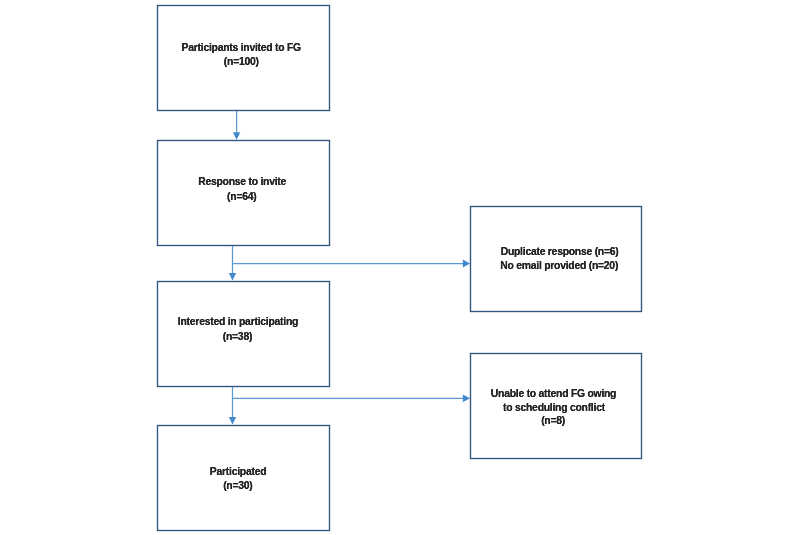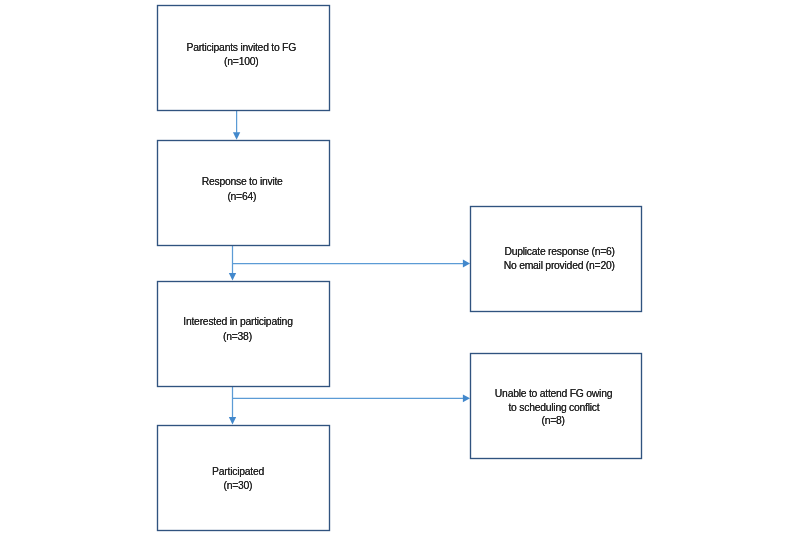--- a/index.html
+++ b/index.html
@@ -1,19 +1,19 @@
 <!DOCTYPE html>
 <html><head>
 <meta charset="utf-8">
 <title>Focus group participant flow diagram</title>
 <style>
   html,body{margin:0;padding:0;}
   body{width:800px;height:535px;background:#ffffff;overflow:hidden;
        font-family:"Liberation Sans",sans-serif;}
-  #canvas{position:relative;width:800px;height:535px;background:#ffffff;}
+  #canvas{position:relative;width:800px;height:535px;background:#ffffff;font-weight:bold;}
   svg.diagram-layer{position:absolute;left:0;top:0;width:800px;height:535px;}
   .node-label{position:absolute;left:0;top:0;width:0;height:0;}
   .label-line{position:absolute;width:800px;left:0;text-align:center;
               color:#242424;font-size:10.4px;letter-spacing:-0.25px;line-height:14px;
               white-space:pre;opacity:0.999;filter:opacity(1);
               text-shadow:0 0 0.5px #242424;}
   
   #line-invited-1{top:41.2px;transform:translateX(-158.75px);}
   #line-invited-2{top:55.1px;transform:translateX(-158.70px);}
   #line-response-1{top:175.2px;transform:translateX(-157.85px);}

